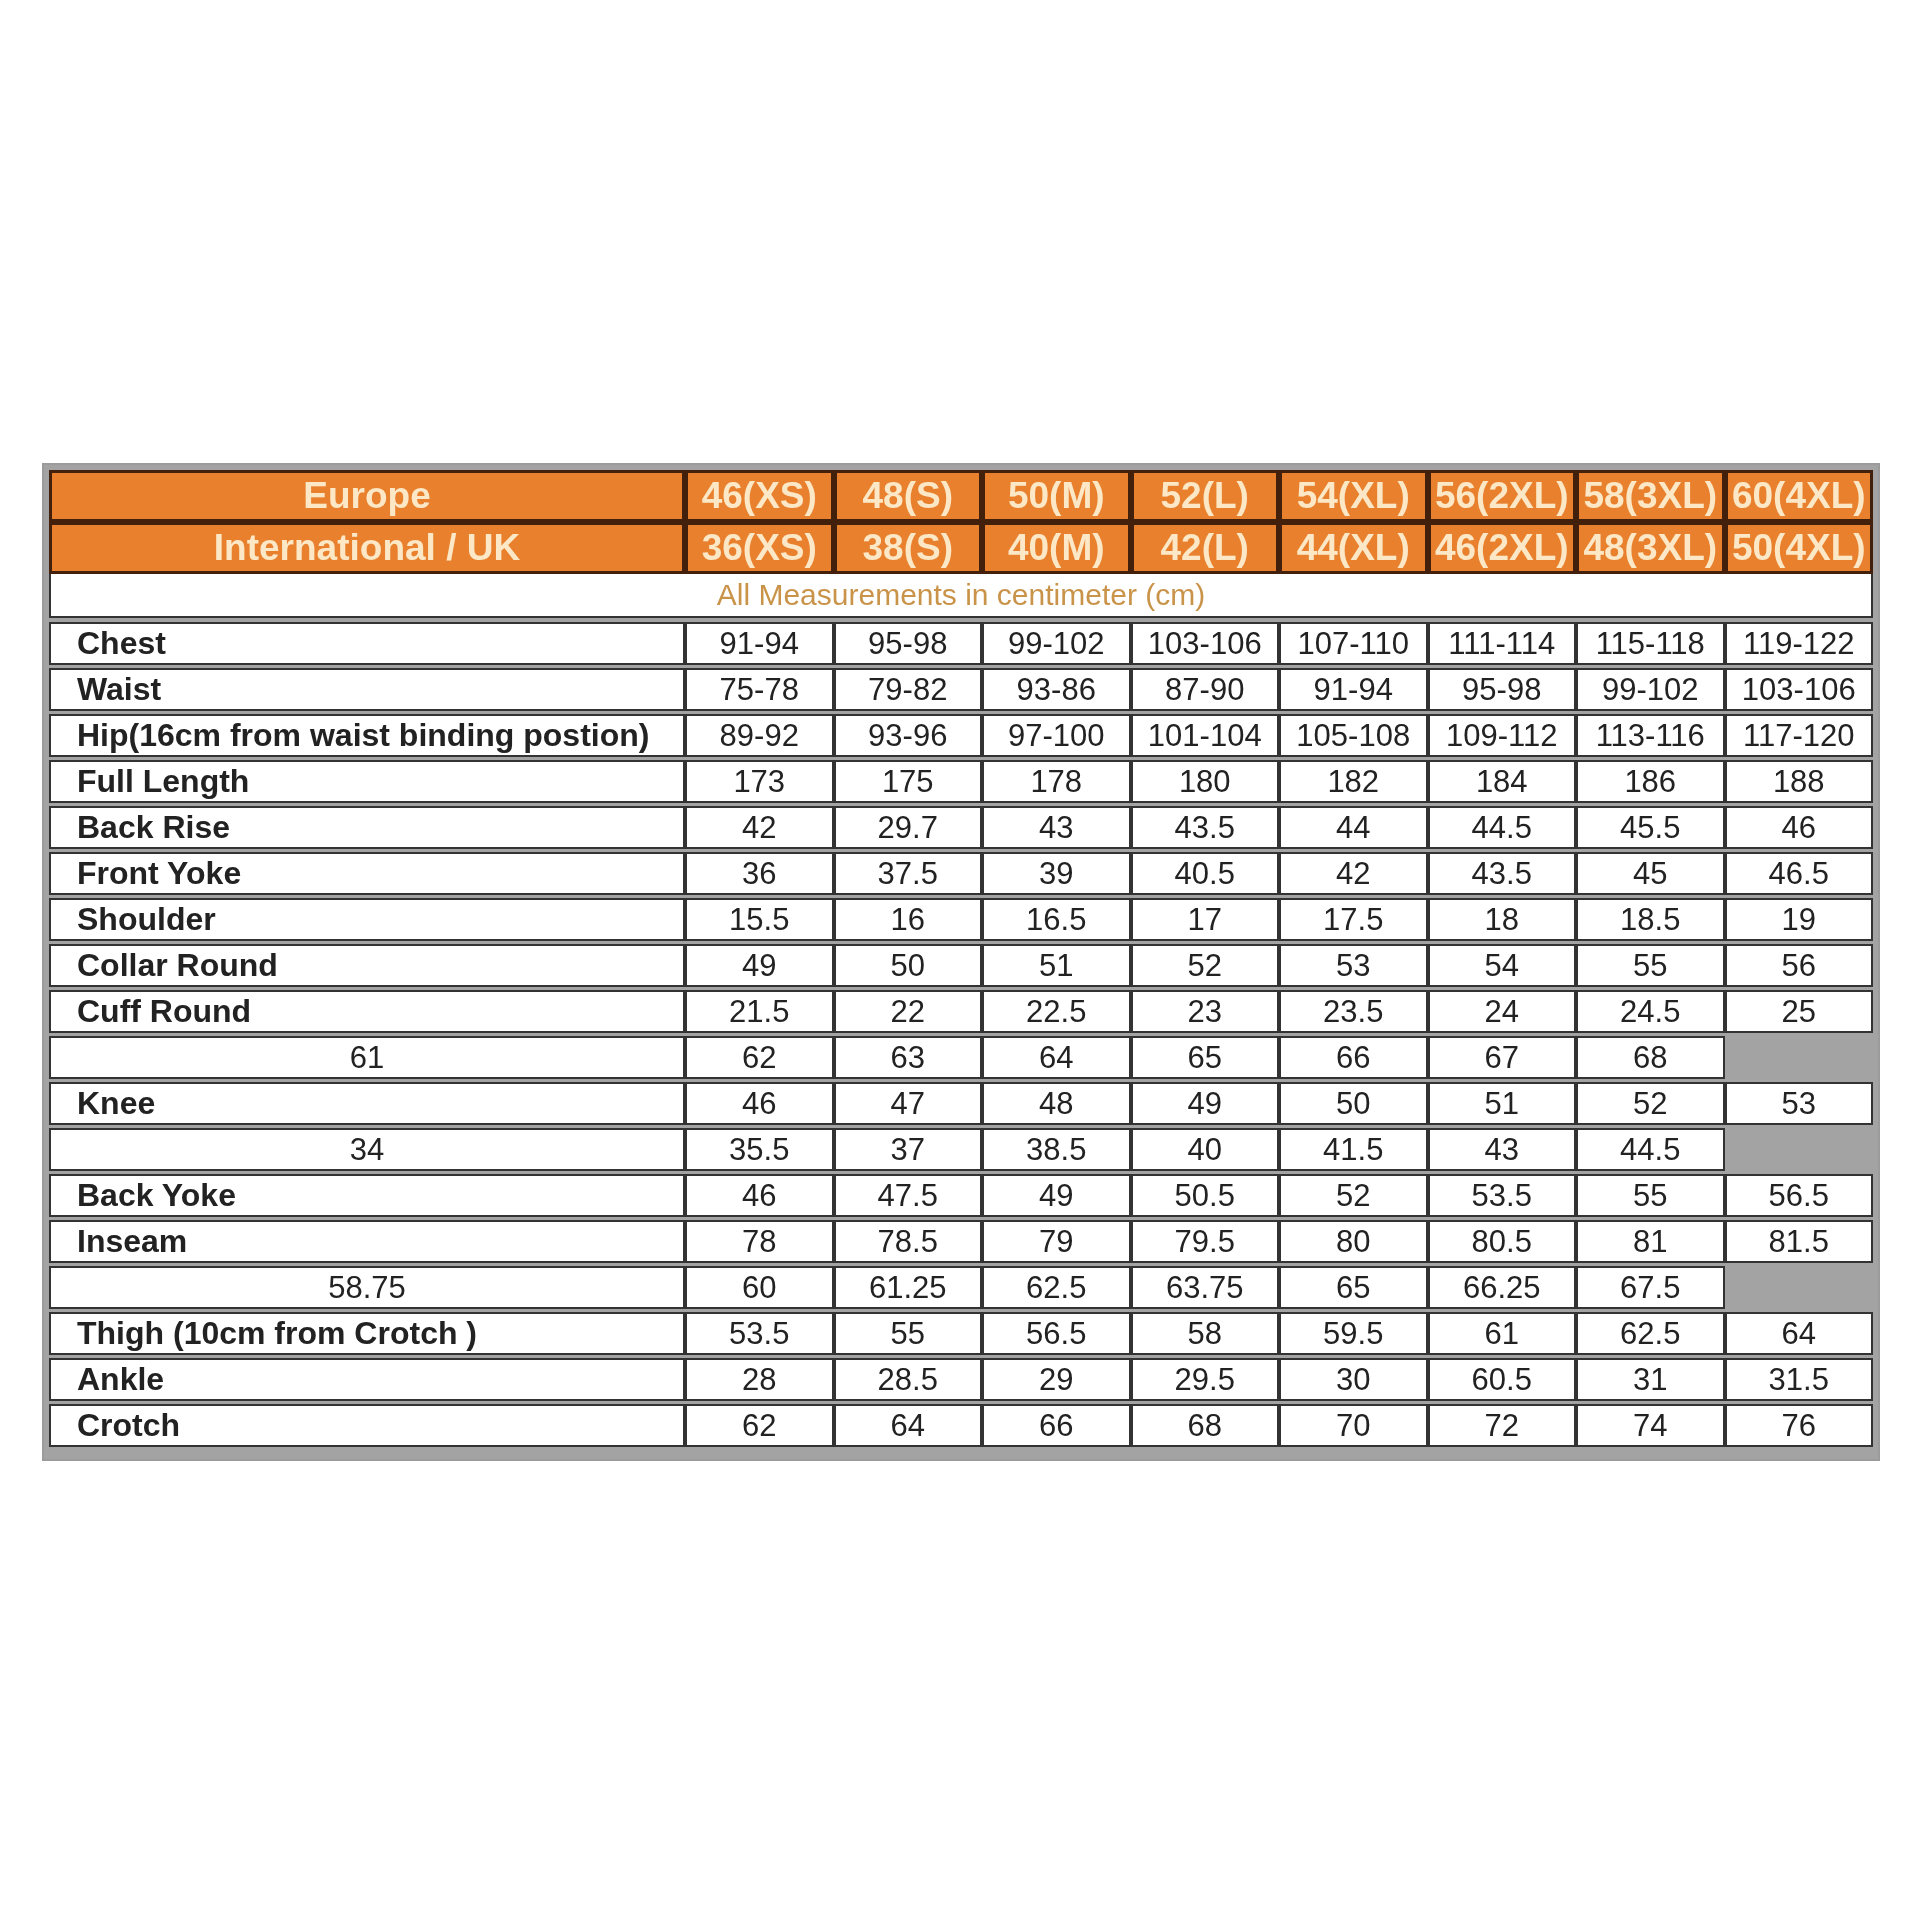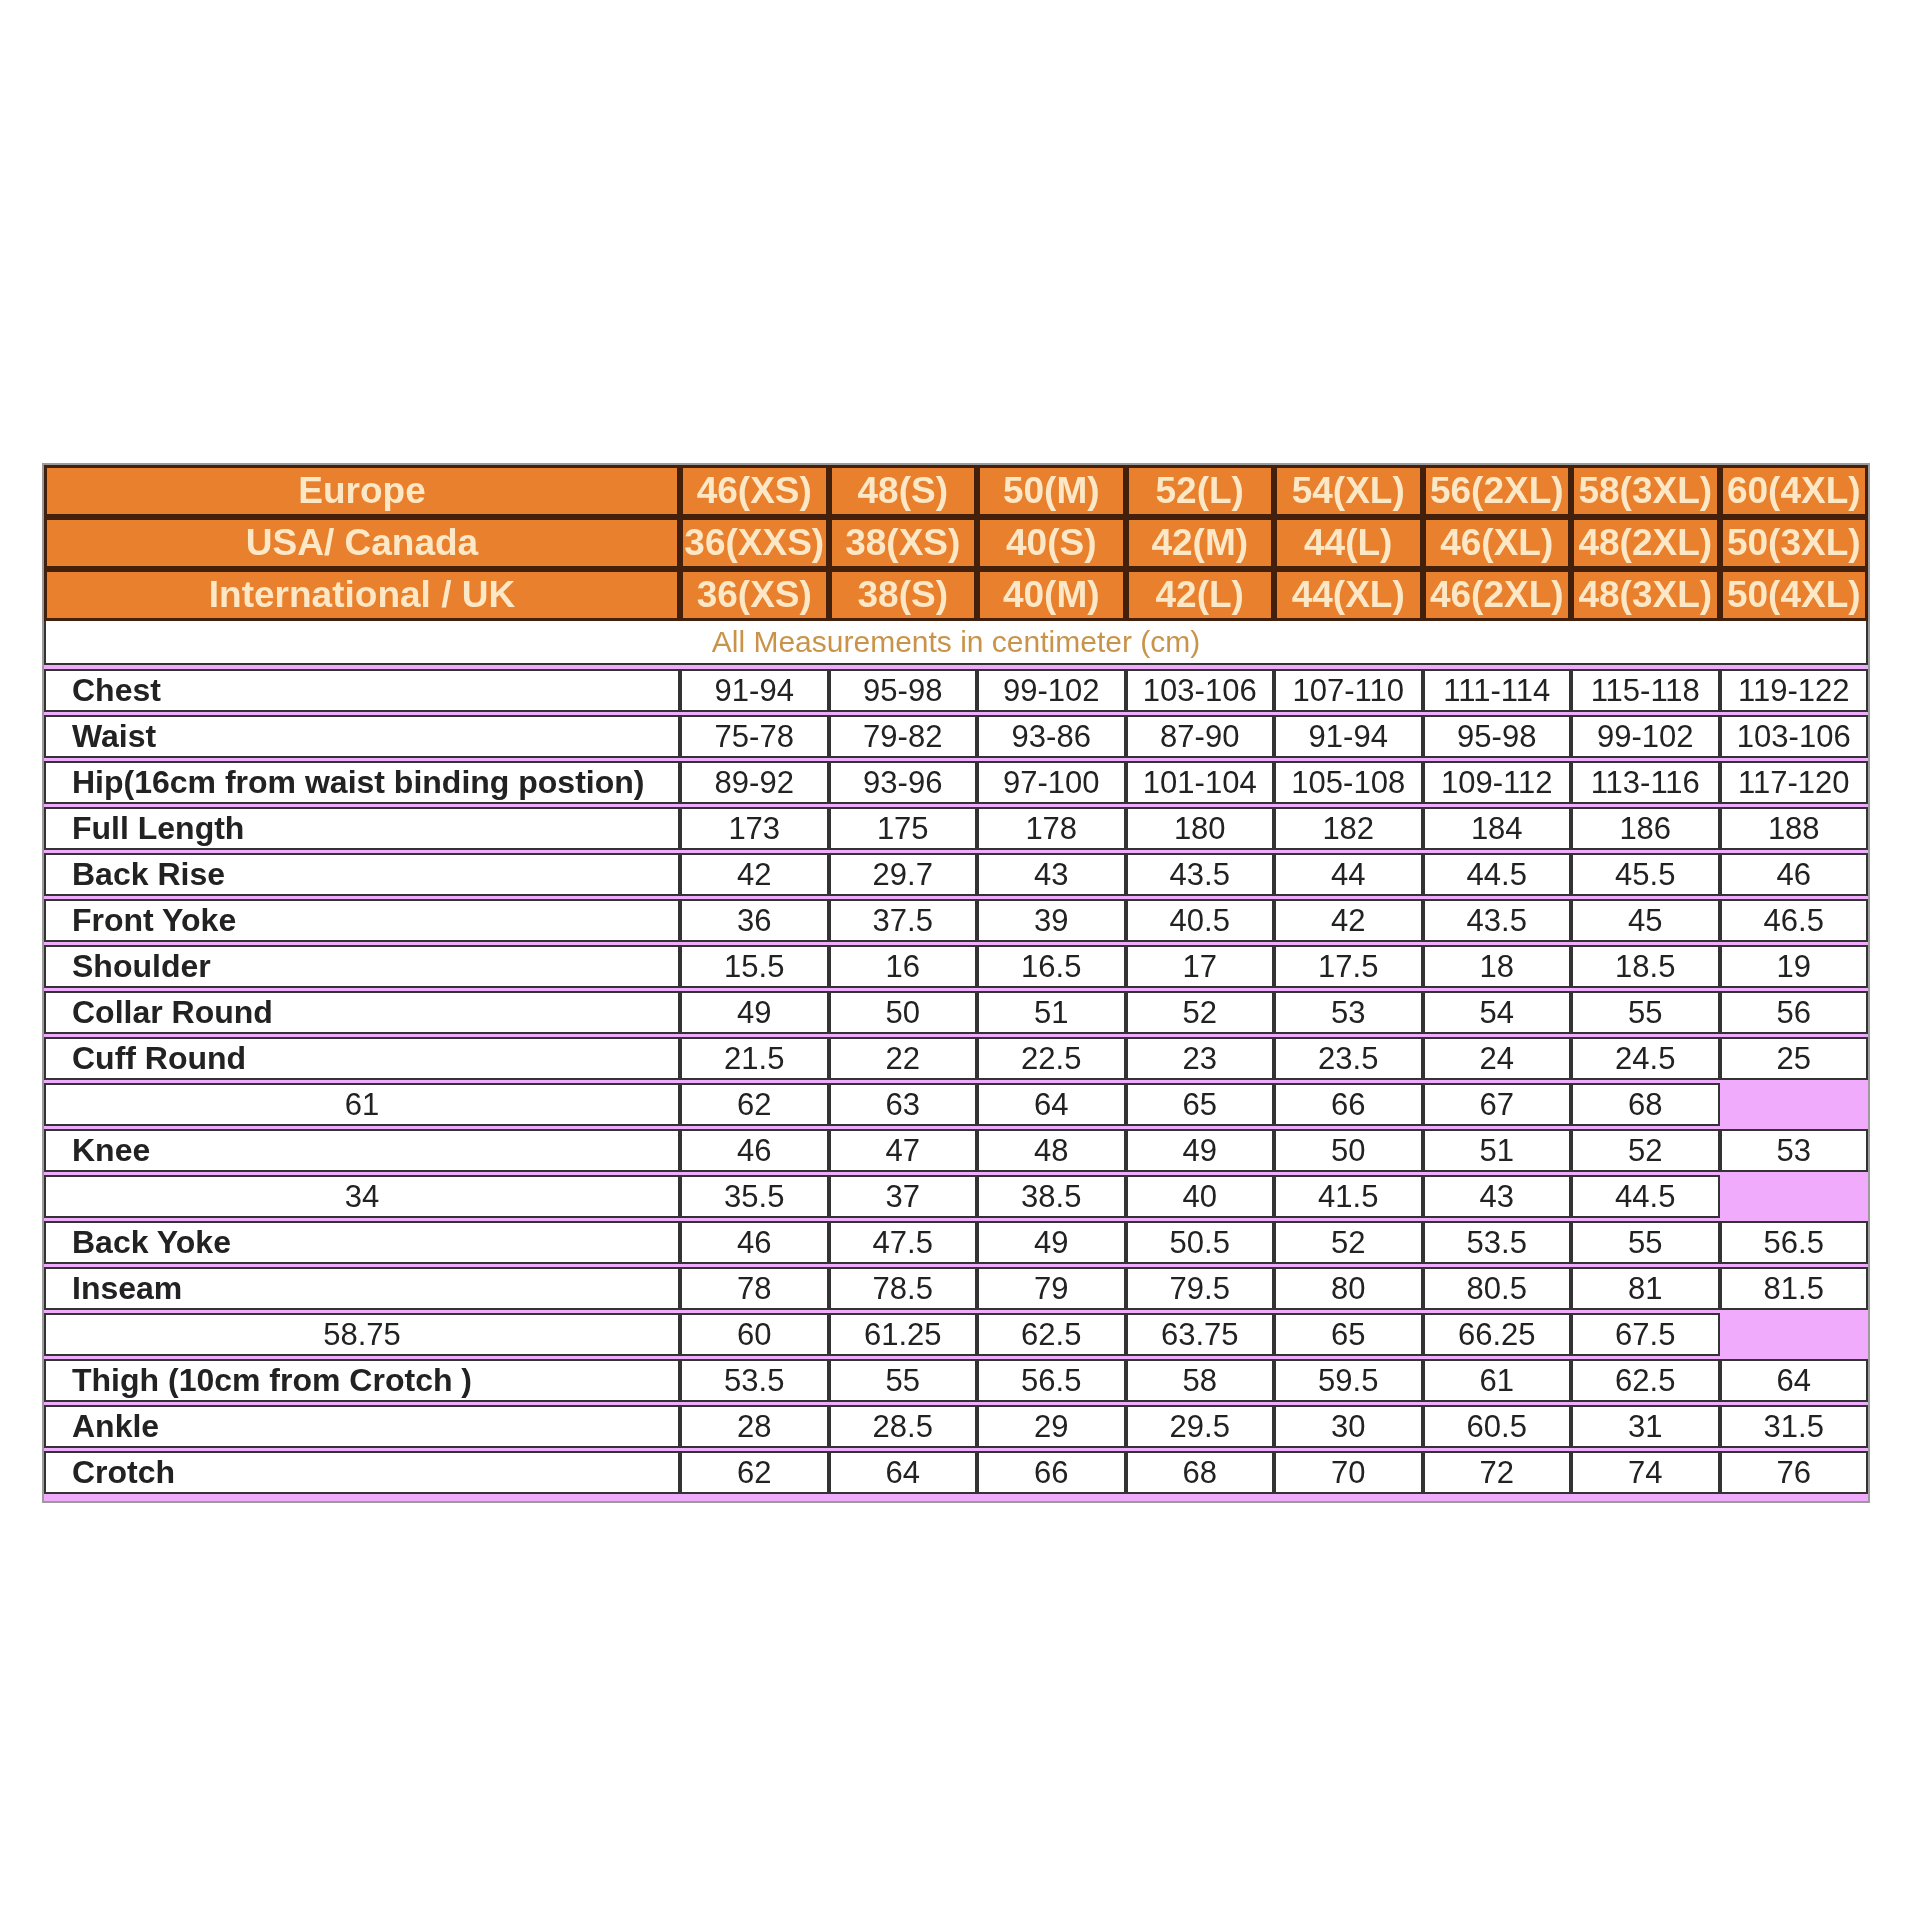--- a/index.html
+++ b/index.html
@@ -14,21 +14,22 @@
     background: #ffffff;
     font-family: "Liberation Sans", sans-serif;
     overflow: hidden;
   }
   .size-chart {
     position: absolute;
     left: 42px;
     top: 463px;
     width: 1824px;
     border: 2px solid #9b9b9b;
-    background: #f0abfc;
+    padding: 5px;
+    background: #a3a3a3;
   }
   .row {
     display: grid;
     grid-template-columns: 636px repeat(8, 1fr);
   }
   .cell {
     box-sizing: border-box;
     display: flex;
     align-items: center;
     justify-content: center;
@@ -91,31 +92,20 @@
           <div class="cell">46(XS)</div>
           <div class="cell">48(S)</div>
           <div class="cell">50(M)</div>
           <div class="cell">52(L)</div>
           <div class="cell">54(XL)</div>
           <div class="cell">56(2XL)</div>
           <div class="cell">58(3XL)</div>
           <div class="cell">60(4XL)</div>
         </div>
         <div class="row header">
-          <div class="cell label">USA/ Canada</div>
-          <div class="cell">36(XXS)</div>
-          <div class="cell">38(XS)</div>
-          <div class="cell">40(S)</div>
-          <div class="cell">42(M)</div>
-          <div class="cell">44(L)</div>
-          <div class="cell">46(XL)</div>
-          <div class="cell">48(2XL)</div>
-          <div class="cell">50(3XL)</div>
-        </div>
-        <div class="row header">
           <div class="cell label">International / UK</div>
           <div class="cell">36(XS)</div>
           <div class="cell">38(S)</div>
           <div class="cell">40(M)</div>
           <div class="cell">42(L)</div>
           <div class="cell">44(XL)</div>
           <div class="cell">46(2XL)</div>
           <div class="cell">48(3XL)</div>
           <div class="cell">50(4XL)</div>
         </div>

